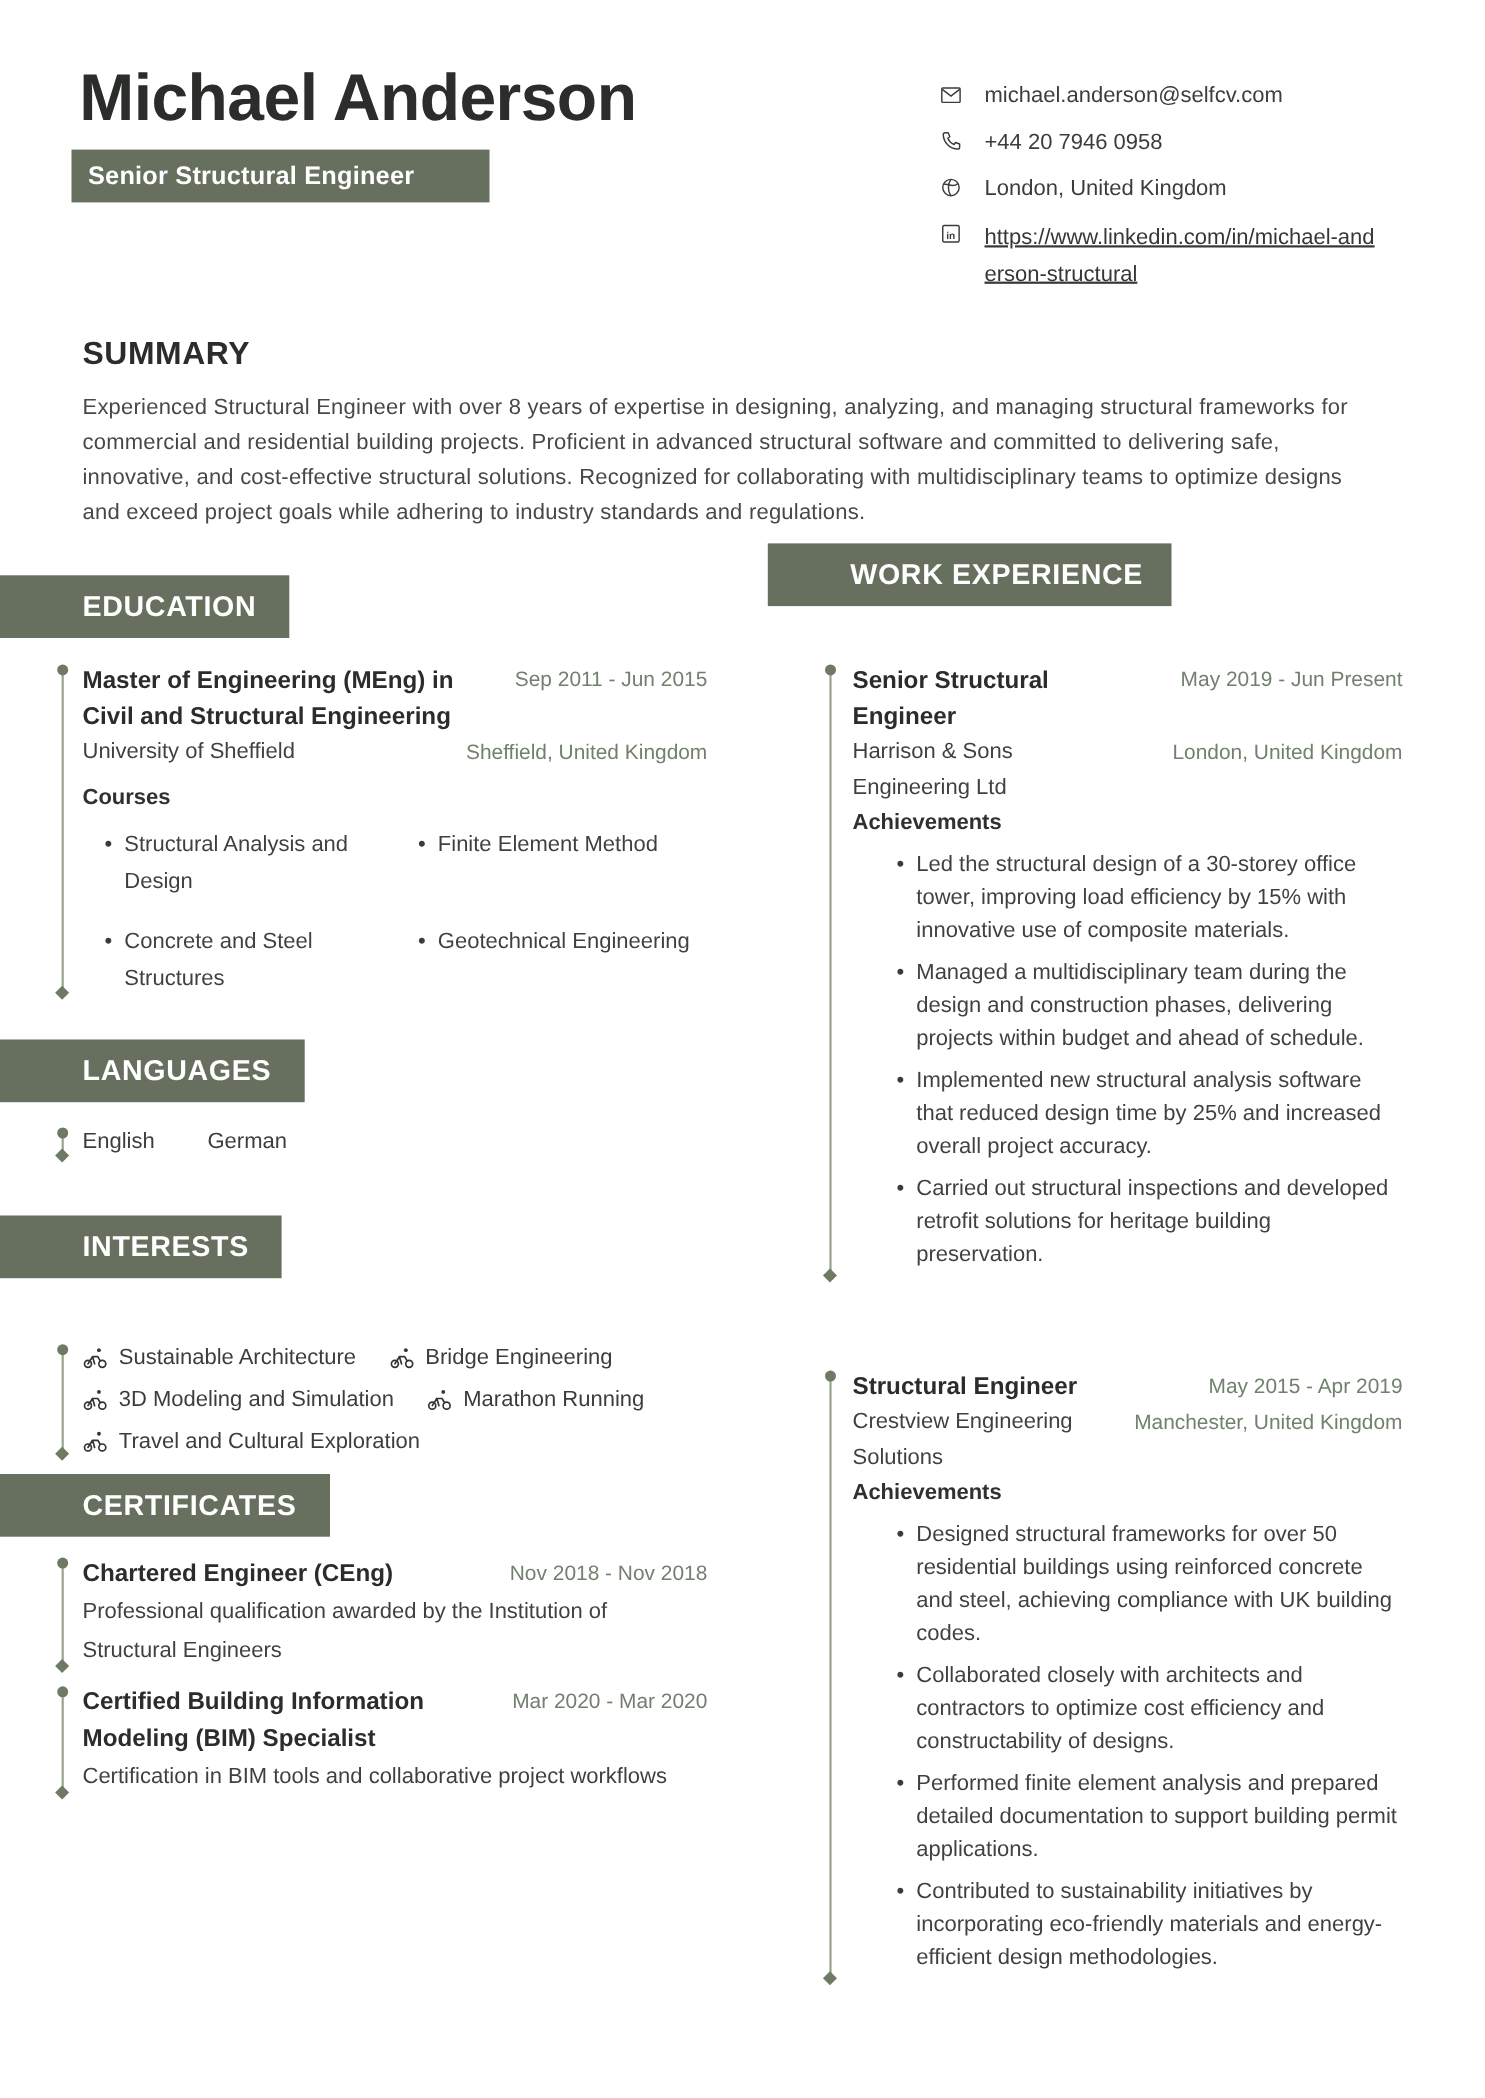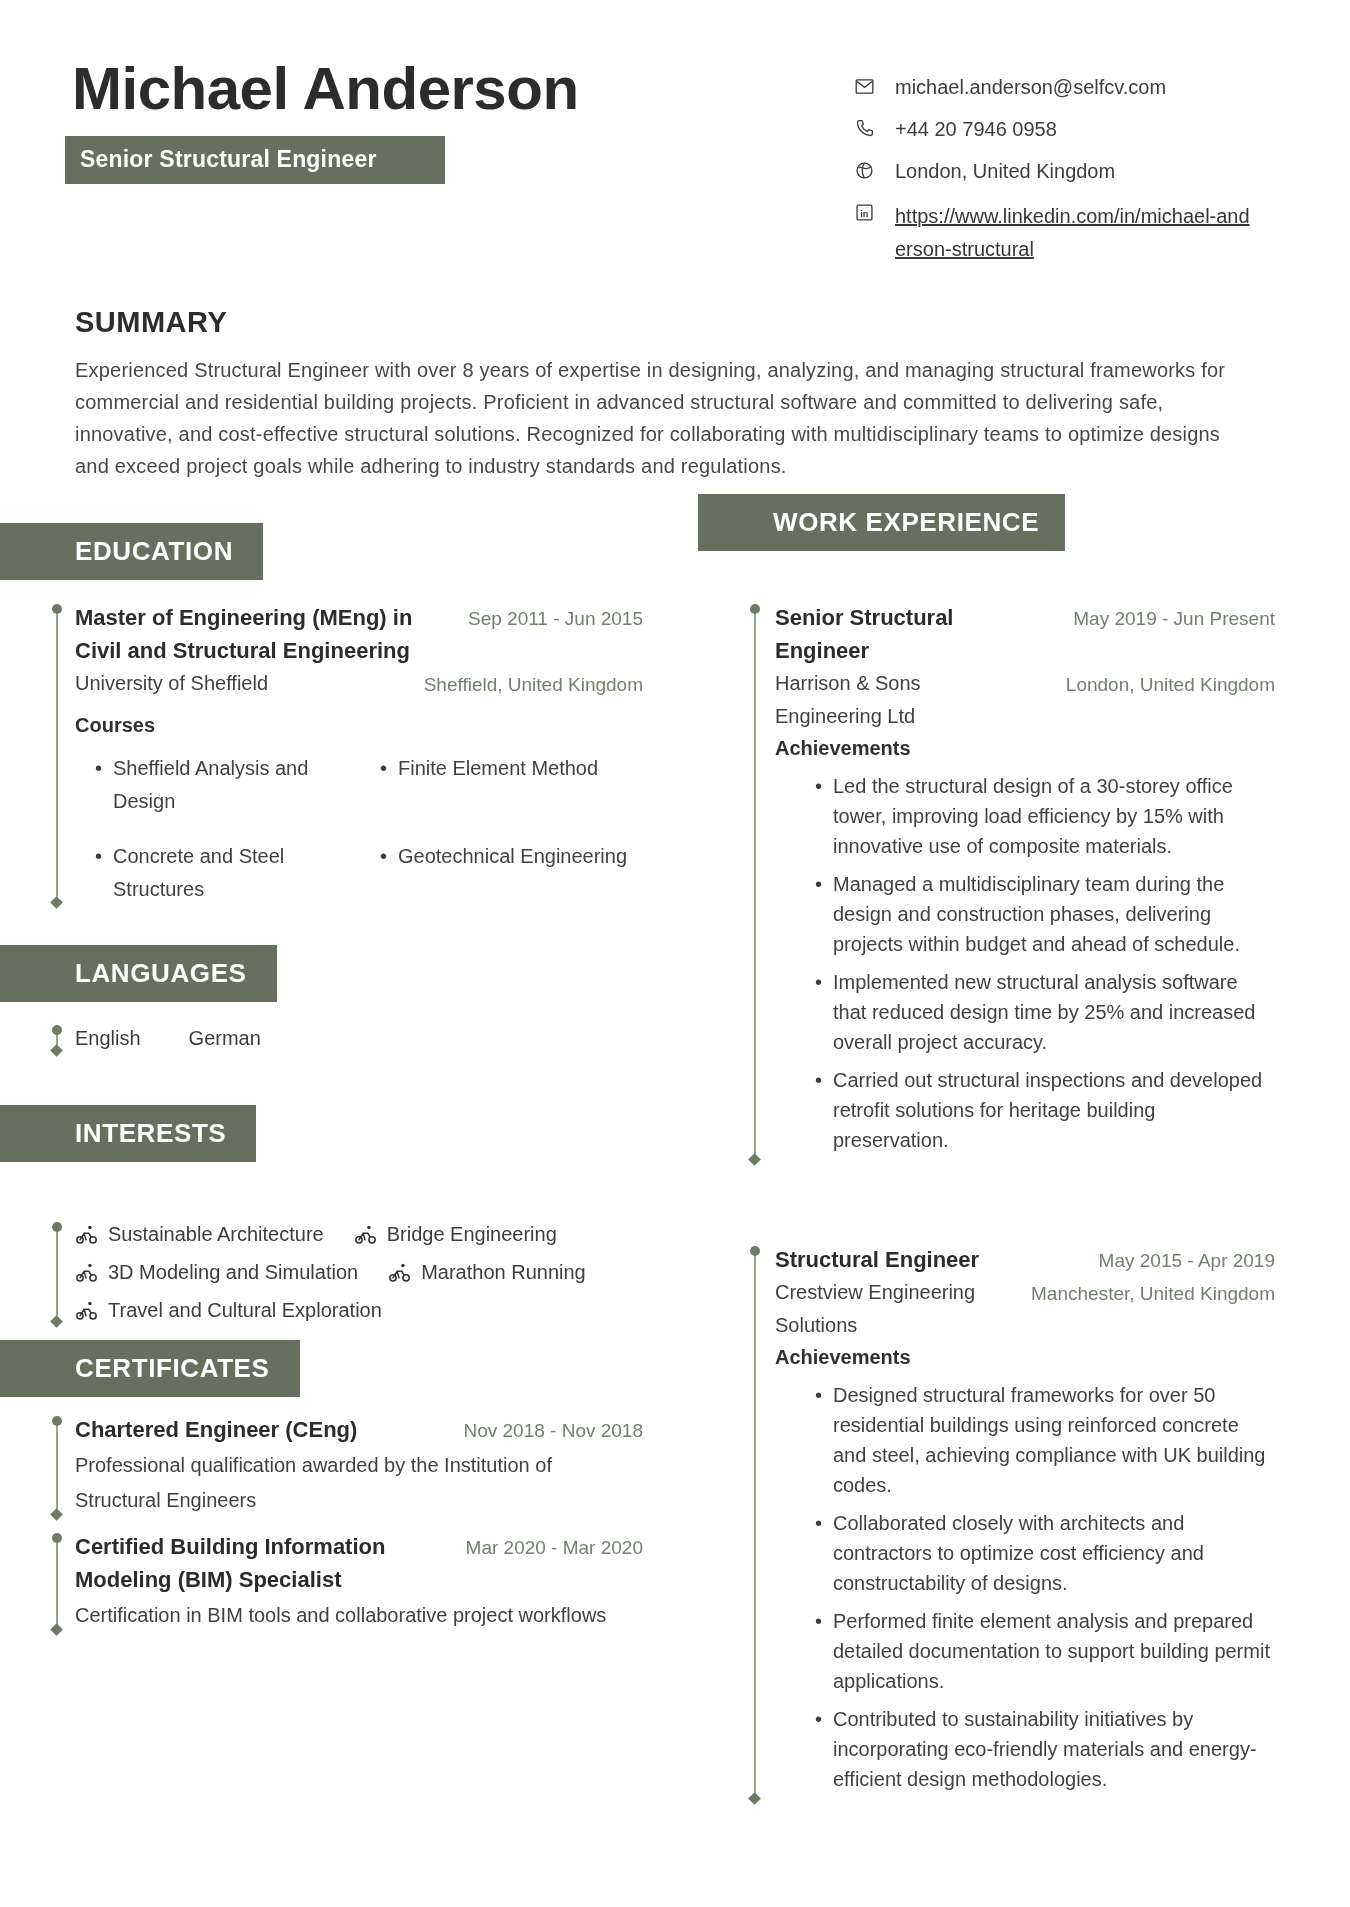--- a/index.html
+++ b/index.html
@@ -122,21 +122,21 @@
     <div class="erow">
       <div class="etitle w370">Master of Engineering (MEng) in Civil and Structural Engineering</div>
       <div class="emeta">Sep 2011 - Jun 2015</div>
     </div>
     <div class="erow">
       <div class="eorg w300">University of Sheffield</div>
       <div class="emeta">Sheffield, United Kingdom</div>
     </div>
     <div class="elabel" style="margin-top:10px;">Courses</div>
     <ul class="courses">
-      <li>Sheffield Analysis and Design</li>
+      <li>Structural Analysis and Design</li>
       <li>Finite Element Method</li>
       <li>Concrete and Steel Structures</li>
       <li>Geotechnical Engineering</li>
     </ul>
   </div>
 
   <div class="secbox" style="left:0;top:945px;">LANGUAGES</div>
 
   <div class="entry" style="left:0;top:1022px;width:643px;">
     <span class="tl"></span>

